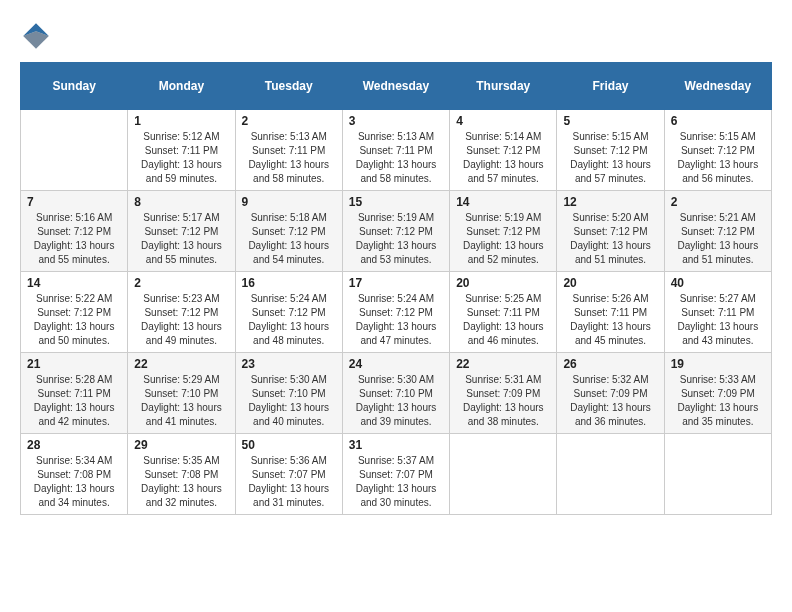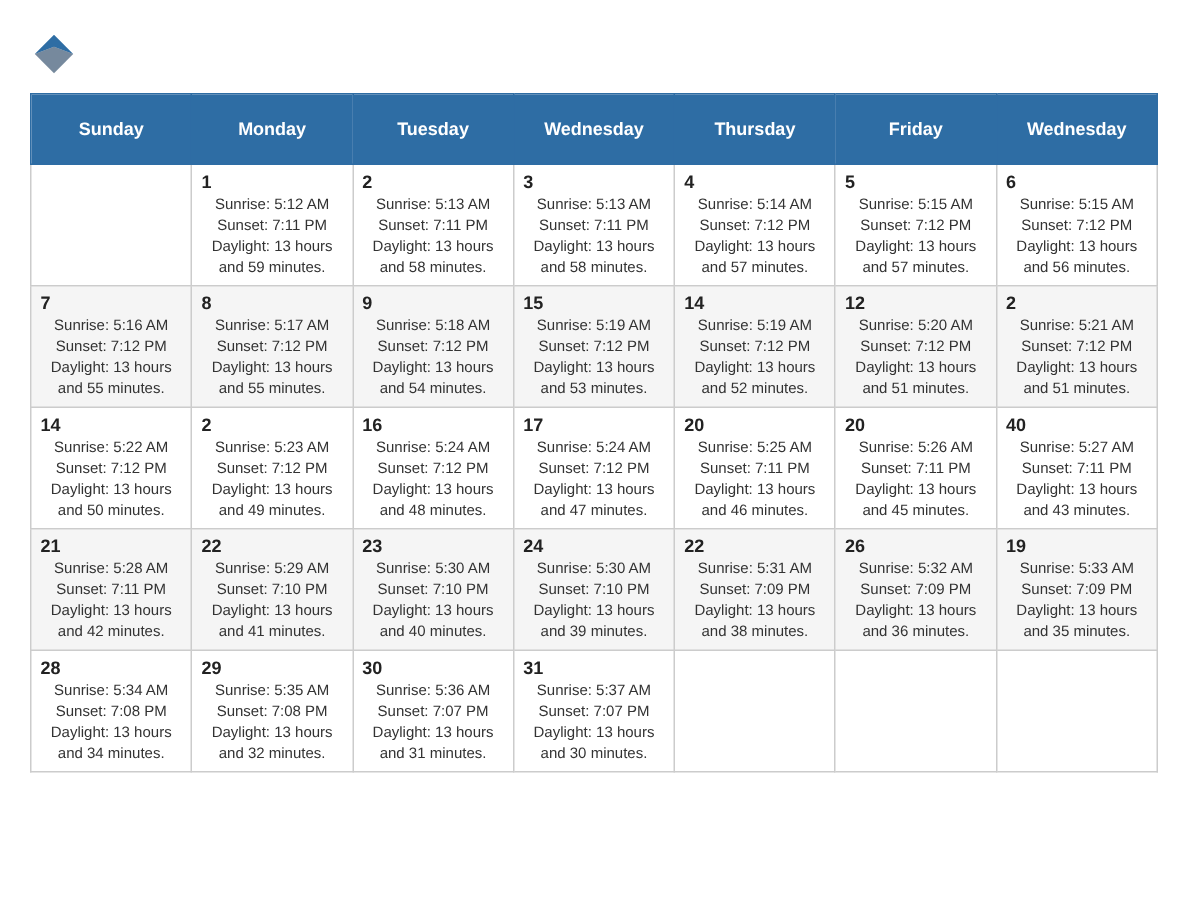--- a/index.html
+++ b/index.html
@@ -241,21 +241,21 @@
       <tr class="row-white">
         <td>
           <div class="day-number">28</div>
           <div class="day-info">Sunrise: 5:34 AM<br>Sunset: 7:08 PM<br>Daylight: 13 hours and 34 minutes.</div>
         </td>
         <td>
           <div class="day-number">29</div>
           <div class="day-info">Sunrise: 5:35 AM<br>Sunset: 7:08 PM<br>Daylight: 13 hours and 32 minutes.</div>
         </td>
         <td>
-          <div class="day-number">30</div>
+          <div class="day-number">50</div>
           <div class="day-info">Sunrise: 5:36 AM<br>Sunset: 7:07 PM<br>Daylight: 13 hours and 31 minutes.</div>
         </td>
         <td>
           <div class="day-number">31</div>
           <div class="day-info">Sunrise: 5:37 AM<br>Sunset: 7:07 PM<br>Daylight: 13 hours and 30 minutes.</div>
         </td>
         <td class="empty-cell"></td>
         <td class="empty-cell"></td>
         <td class="empty-cell"></td>
       </tr>

